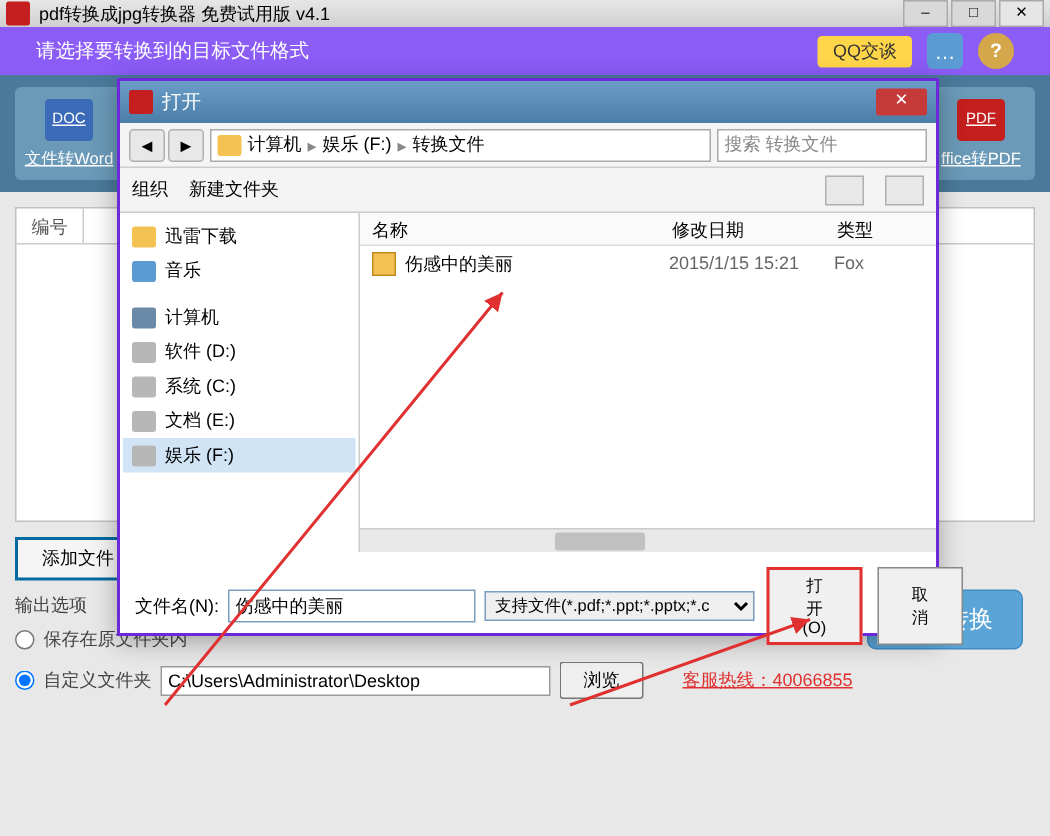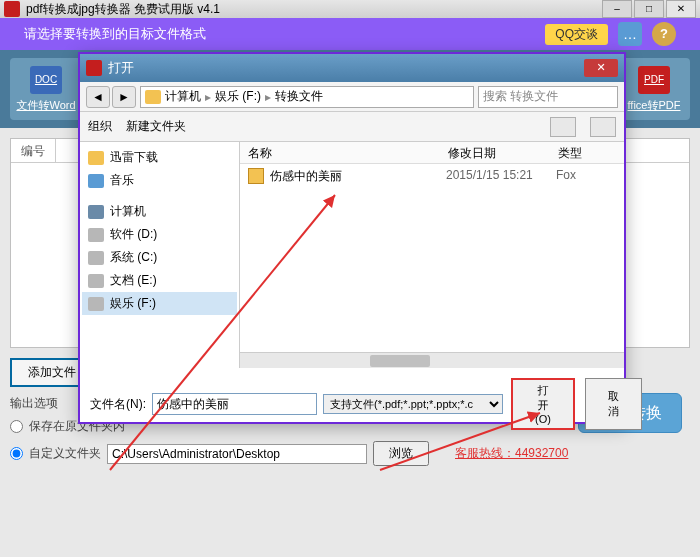--- a/index.html
+++ b/index.html
@@ -157,21 +157,21 @@
     </div>
     <div class="radio-row">
       <input type="radio" name="out" style="">
       <span>保存在原文件夹内</span>
     </div>
     <div class="radio-row">
       <input type="radio" name="out" checked="" style="">
       <span>自定义文件夹</span>
       <input type="text" value="C:\Users\Administrator\Desktop" style="">
       <button class="browse-btn">浏览</button>
-      <span class="hotline">客服热线：44932700</span>
+      <span class="hotline">客服热线：40066855</span>
     </div>
     <button class="start-btn">开始转换</button>
   </div>
 </div>
 
 <div class="dialog">
   <div class="dlg-title">
     <div class="icon"></div>
     <span>打开</span>
     <div class="spacer"></div>

